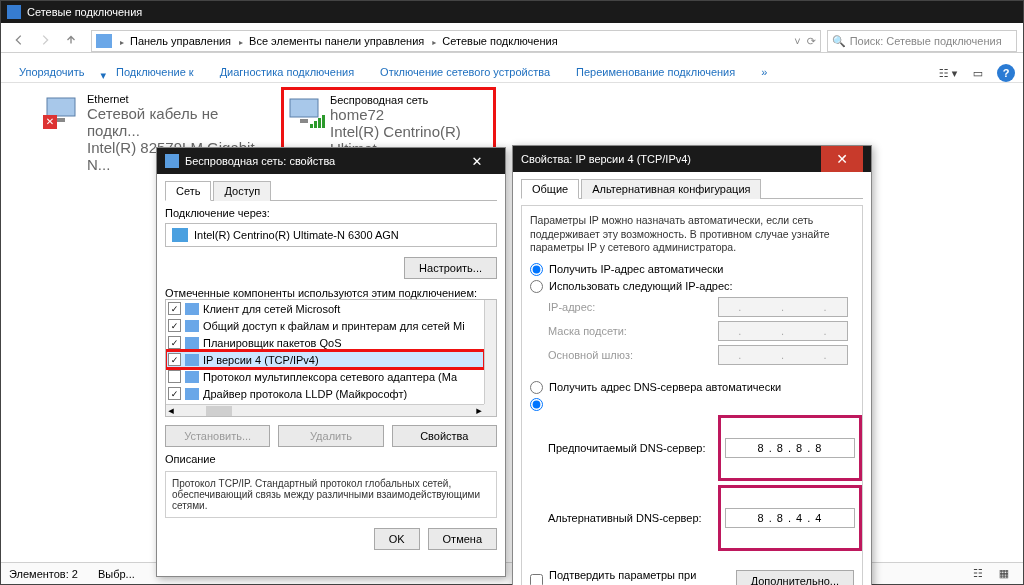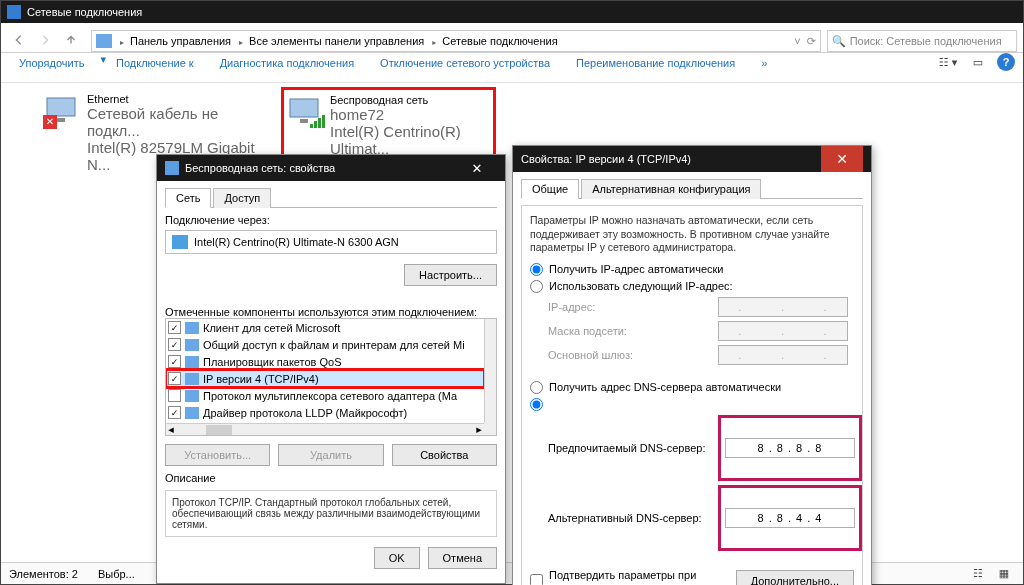--- a/index.html
+++ b/index.html
@@ -10,21 +10,21 @@
 .main-window { left: 0; top: 0; width: 1024px; height: 585px; }
 .addr-bar { height: 30px; border-bottom: 1px solid #d0d0d0; display: flex; align-items: flex-end; padding: 0 6px; background: #fff; }
 .nav-btn { width: 24px; height: 24px; border-radius: 3px; display: flex; align-items: center; justify-content: center; margin-right: 2px; color: #888; font-size: 14px; }
 .nav-btn svg { width: 14px; height: 14px; }
 .breadcrumb { flex: 1; height: 22px; border: 1px solid #ccc; display: flex; align-items: center; padding: 0 4px; margin: 0 6px; }
 .breadcrumb .seg { padding: 0 4px; }
 .breadcrumb .sep { color: #888; padding: 0 2px; }
 .bc-ico { width: 16px; height: 14px; background: #6aa7e8; margin-right: 4px; }
 .search-box { width: 190px; height: 22px; border: 1px solid #ccc; display: flex; align-items: center; padding: 0 4px; color: #888; }
 .search-box .sico { margin-right: 4px; color: #888; }
-.toolbar { height: 30px; background: #fff; display: flex; align-items: flex-start; padding: 0 8px; border-bottom: 1px solid #e0e0e0; }
+.toolbar { height: 30px; background: #fff; display: flex; align-items: flex-end; padding: 0 8px; border-bottom: 1px solid #e0e0e0; }
 .tb-item { color: #1e6fbf; padding: 4px 10px; margin-right: 6px; cursor: pointer; }
 .tb-right { margin-left: auto; display: flex; align-items: center; gap: 8px; }
 .tb-icon { width: 22px; height: 18px; display: flex; align-items: center; justify-content: center; color: #444; }
 .content { position: relative; height: 490px; background: #fff; }
 .netitem { position: absolute; display: flex; align-items: flex-start; padding: 4px; width: 225px; }
 .netitem .nic { width: 40px; height: 34px; margin-right: 6px; display: flex; align-items: center; justify-content: center; }
 .netitem .txt .line1 { color: #000; }
 .netitem .txt .line2, .netitem .txt .line3 { color: #666; font-size: 15px; }
 .highlight-red { border: 3px solid #e11; }
 .statusbar { position: absolute; bottom: 0; left: 0; right: 0; height: 22px; border-top: 1px solid #d0d0d0; display: flex; align-items: center; padding: 0 8px; background: #fafafa; font-size: 11px; }
@@ -42,21 +42,21 @@
 .field-row { display: flex; align-items: center; margin: 4px 0; }
 .field-row .lbl { flex: 0 0 170px; }
 .field-row .lbl.dim { color: #9a9a9a; }
 .ip-input { width: 130px; height: 20px; border: 1px solid #b0b0b0; background:#fff; display:flex; align-items:center; justify-content:space-around; font-family: Consolas, monospace; letter-spacing: 1px; }
 .ip-input.dim { background:#f3f3f3; color:#aaa; }
 .radio, .checkbox { margin-right: 6px; }
 .btn { height: 22px; border: 1px solid #a8a8a8; background: #eaeaea; padding: 0 14px; cursor: pointer; }
 .btn-row { display: flex; justify-content: flex-end; gap: 8px; margin-top: 10px; }
 
 
-.dlg1 { left: 156px; top: 154px; width: 350px; height: 430px; }
+.dlg1 { left: 156px; top: 147px; width: 350px; height: 430px; }
 .conn-box { border:1px solid #bcbcbc; height:24px; display:flex; align-items:center; padding:0 6px; margin: 4px 0 6px; }
 .conn-box .cico{ width:16px;height:14px;background:#4aa0e0;margin-right:6px; }
 .list { border:1px solid #bcbcbc; height:118px; overflow:hidden; position: relative; }
 .list-inner{ position:absolute; top:0; left:0; right:12px; }
 .list-row { display:flex; align-items:center; padding:1px 2px; height:17px; }
 .list-row .cb{ width:13px;height:13px;border:1px solid #888;margin-right:4px;display:flex;align-items:center;justify-content:center;font-size:9px;color:#000; background:#fff;}
 .list-row .cb.checked::after{content:"✓";}
 .list-row .iico{ width:14px;height:12px;background:#6aa7e8;margin-right:4px; }
 .list-row.selected{ background:#cde6ff; }
 .scroll-v{ position:absolute; right:0; top:0; bottom:12px; width:12px; background:#efefef; border-left:1px solid #ccc; }
@@ -205,21 +205,21 @@
       <div class="tab">Доступ</div>
     </div>
     <div>Подключение через:</div>
     <div class="conn-box">
       <span class="cico"></span>
       <span>Intel(R) Centrino(R) Ultimate-N 6300 AGN</span>
     </div>
     <div class="btn-row">
         <button class="btn">Настроить...</button>
       </div>
-    <div style="margin-top:20px;">Отмеченные компоненты используются этим подключением:</div>
+    <div style="margin-top:8px;">Отмеченные компоненты используются этим подключением:</div>
     <div class="list">
       <div class="list-inner" id="components-list">
           <div class="list-row">
             <span class="cb checked"></span>
             <span class="iico"></span>
             <span>Клиент для сетей Microsoft</span>
           </div>
           <div class="list-row">
             <span class="cb checked"></span>
             <span class="iico"></span>

